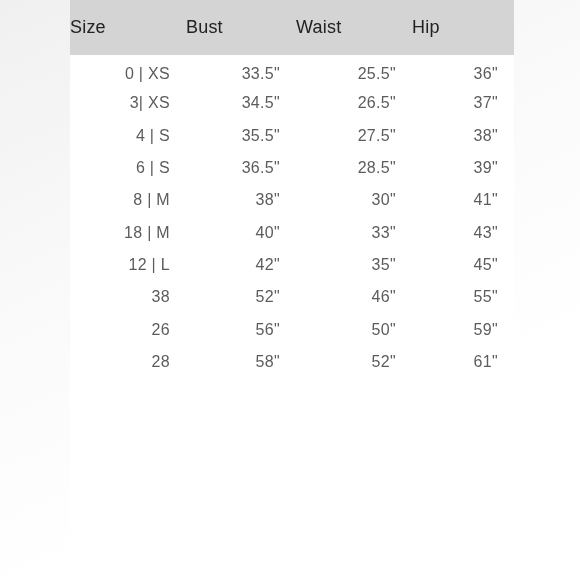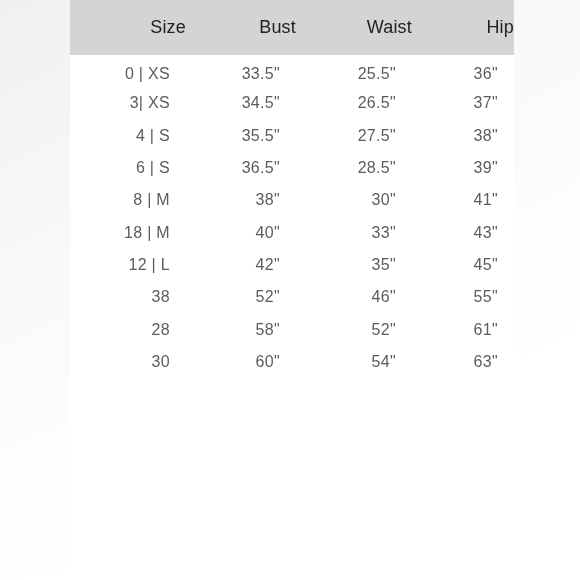--- a/index.html
+++ b/index.html
@@ -49,21 +49,21 @@
   thead tr.header-row {
     background: #d4d4d4;
     height: 55px;
   }
   thead th {
     padding: 0;
     margin: 0;
     font-weight: 400;
     font-size: 18px;
     color: #222222;
-    text-align: right;
+    text-align: left;
     vertical-align: middle;
     letter-spacing: 0.2px;
   }
 
   tbody tr.data-row {
     height: 32.3px;
     background: #ffffff;
   }
   tbody td {
     padding: 0 16px 0 0;
@@ -142,27 +142,27 @@
             <td>35"</td>
             <td>45"</td>
           </tr>
           <tr class="data-row">
             <td>38</td>
             <td>52"</td>
             <td>46"</td>
             <td>55"</td>
           </tr>
           <tr class="data-row">
+            <td>26</td>
+            <td>56"</td>
+            <td>50"</td>
+            <td>59"</td>
+          </tr>
+          <tr class="data-row">
             <td>28</td>
             <td>58"</td>
             <td>52"</td>
             <td>61"</td>
-          </tr>
-          <tr class="data-row">
-            <td>30</td>
-            <td>60"</td>
-            <td>54"</td>
-            <td>63"</td>
           </tr>
         </tbody>
     </table>
   </div>
 </div>
 
 </body></html>

